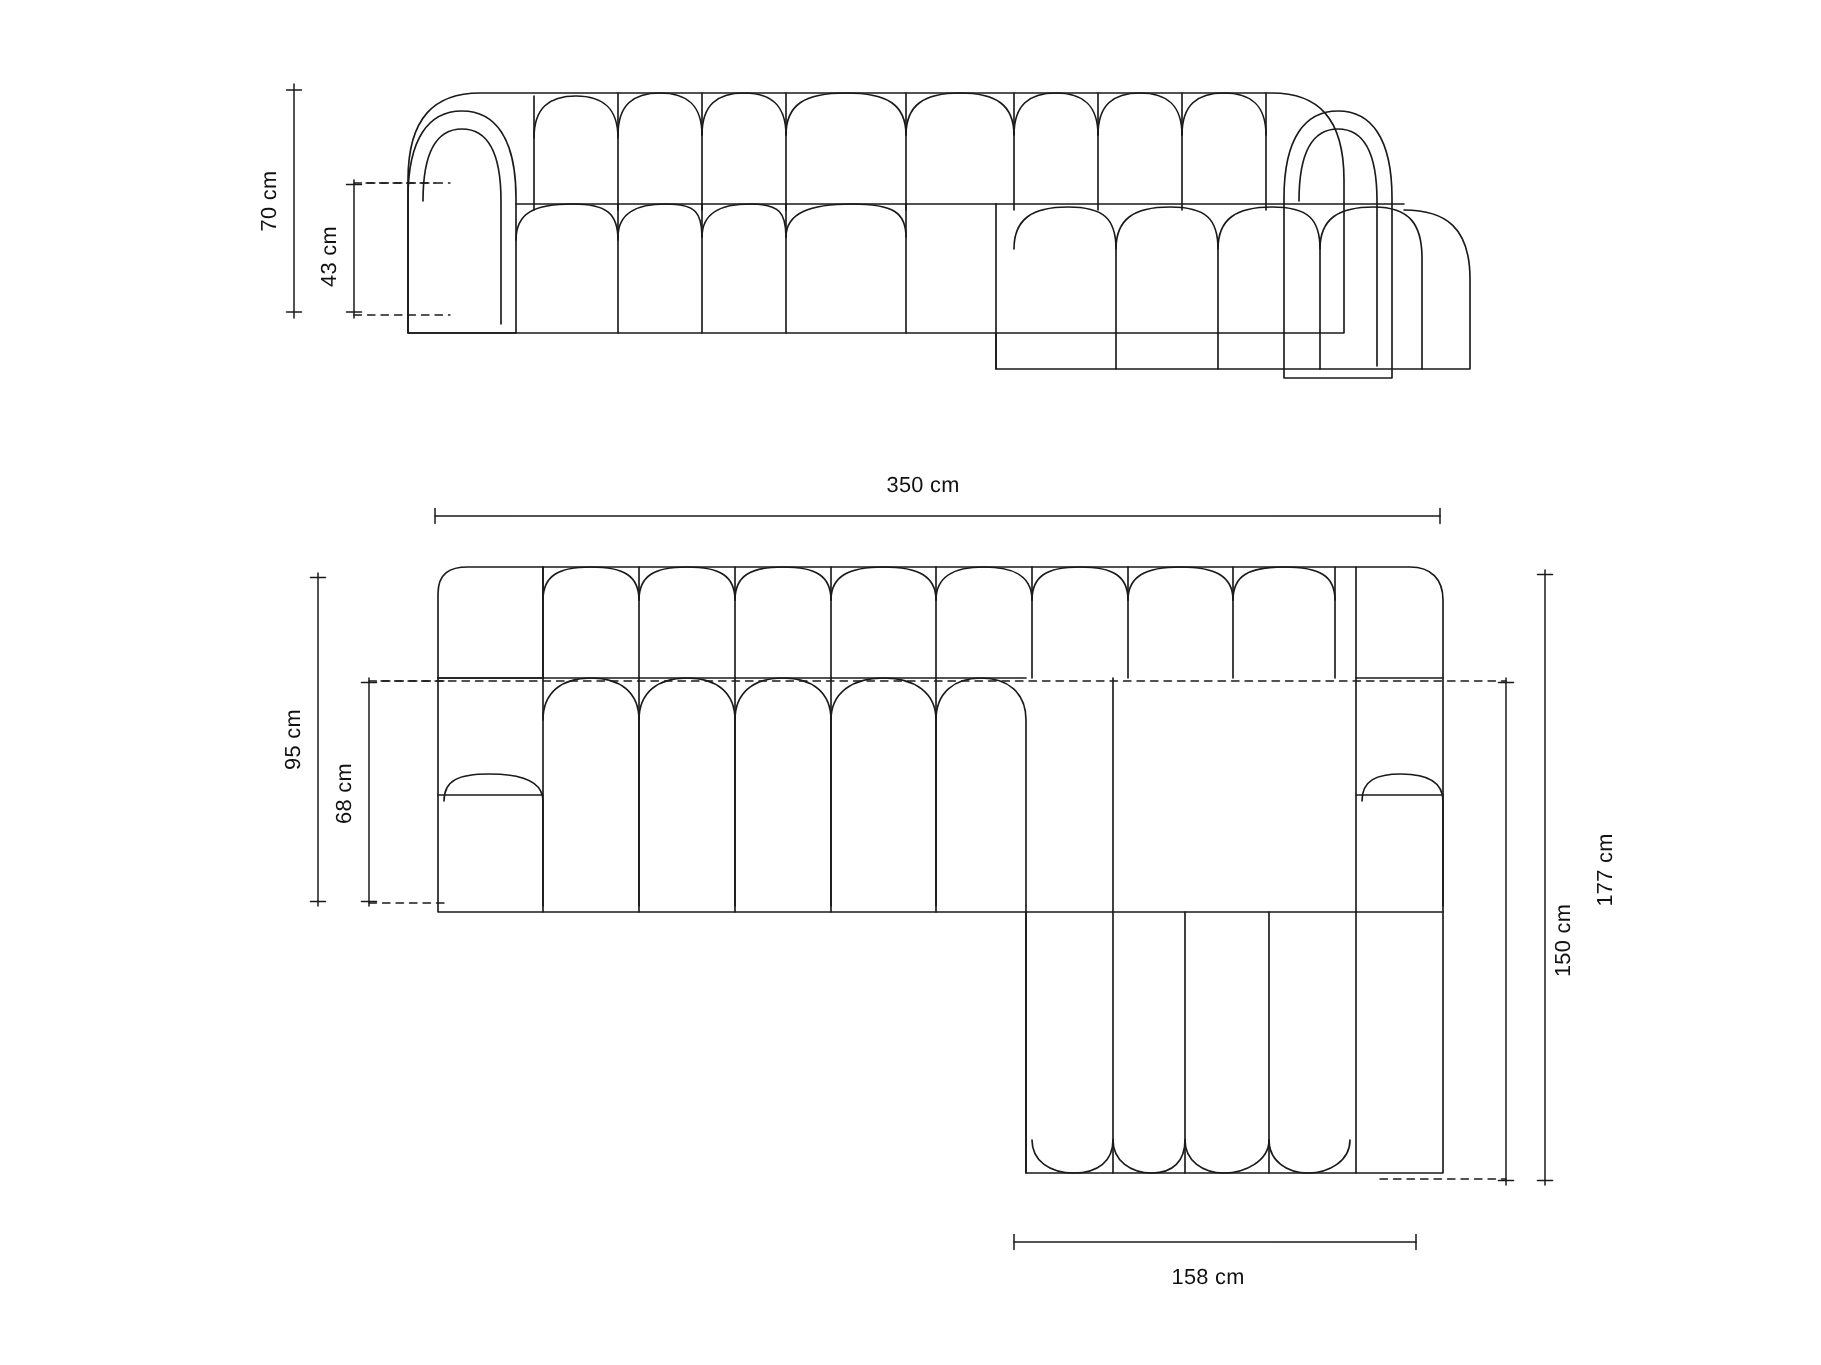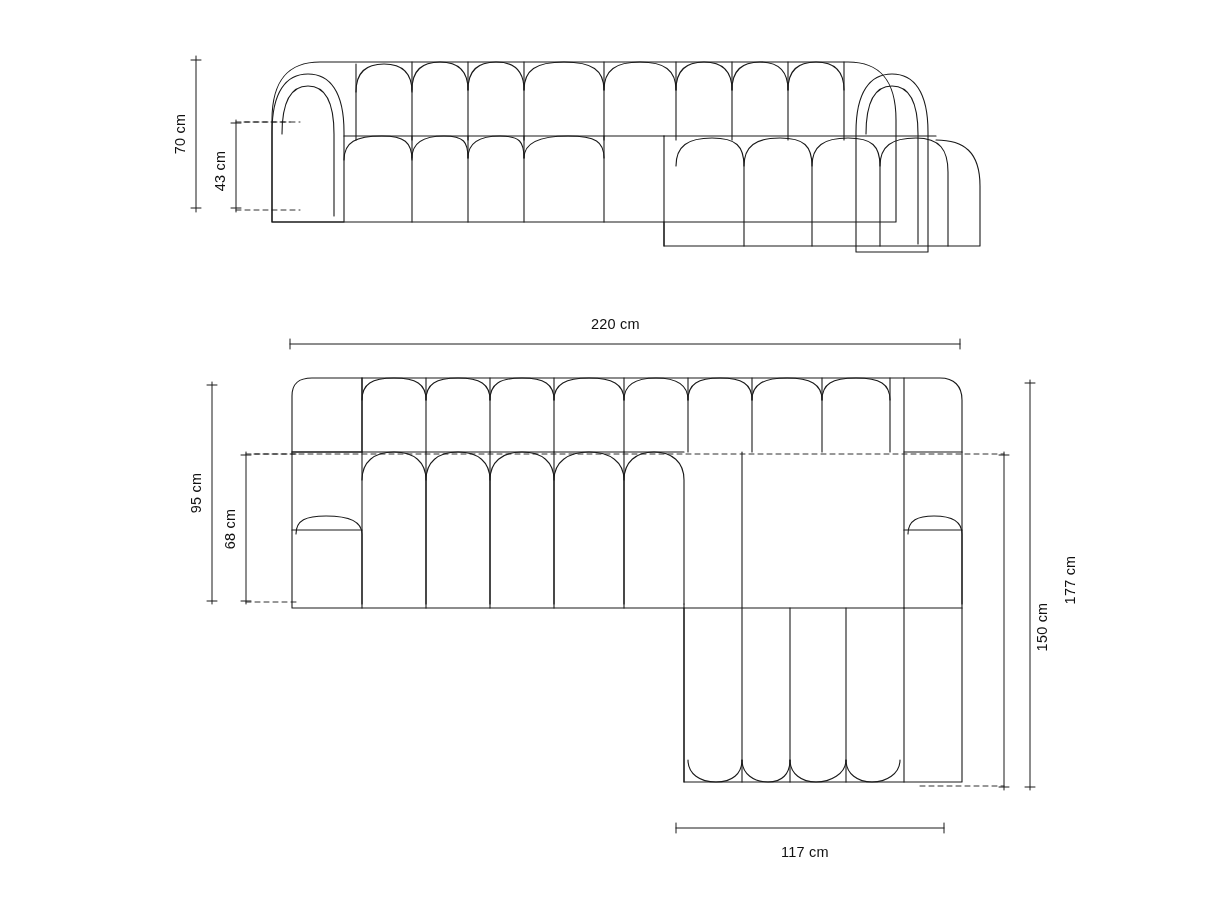--- a/index.html
+++ b/index.html
@@ -230,25 +230,25 @@
           <path d="M920,786 L1004,786"></path>
         </g>
       </g>
     </g>
   </svg>
 
   <div class="dim-label rot" style="left: 160px; top: 126px;">70 cm</div>
 
   <div class="dim-label rot" style="left: 200px; top: 163px;">43 cm</div>
 
-  <div class="dim-label" style="left: 591px; top: 316px;">220 cm</div>
+  <div class="dim-label" style="left: 591px; top: 316px;">350 cm</div>
 
   <div class="dim-label rot" style="left: 176px; top: 485px;">95 cm</div>
 
   <div class="dim-label rot" style="left: 210px; top: 521px;">68 cm</div>
 
   <div class="dim-label rot" style="left: 1046px; top: 572px;">177 cm</div>
 
   <div class="dim-label rot" style="left: 1018px; top: 619px;">150 cm</div>
 
-  <div class="dim-label" style="left: 781px; top: 844px;">117 cm</div>
+  <div class="dim-label" style="left: 781px; top: 844px;">158 cm</div>
 
 </div>
 
 </body></html>

